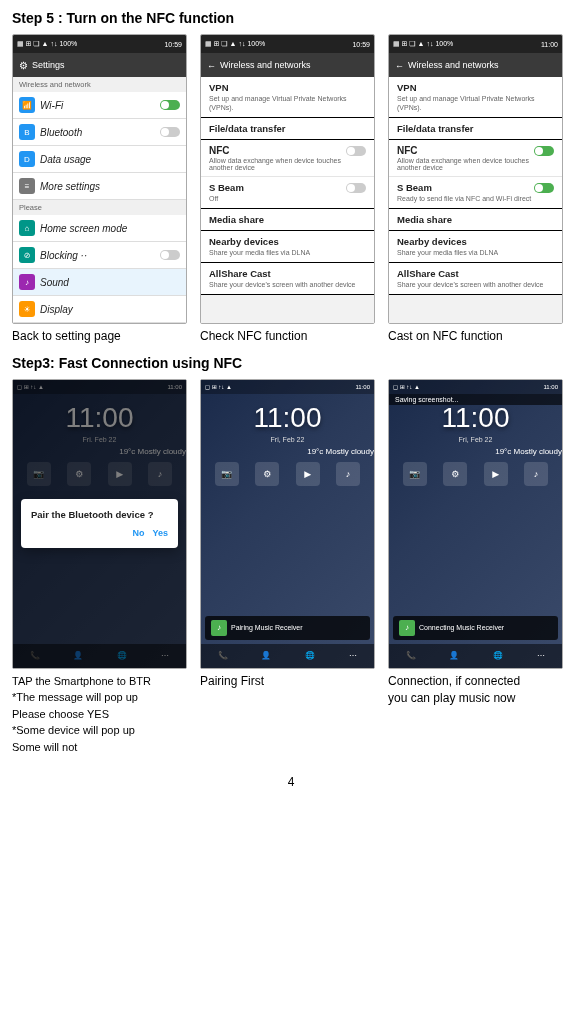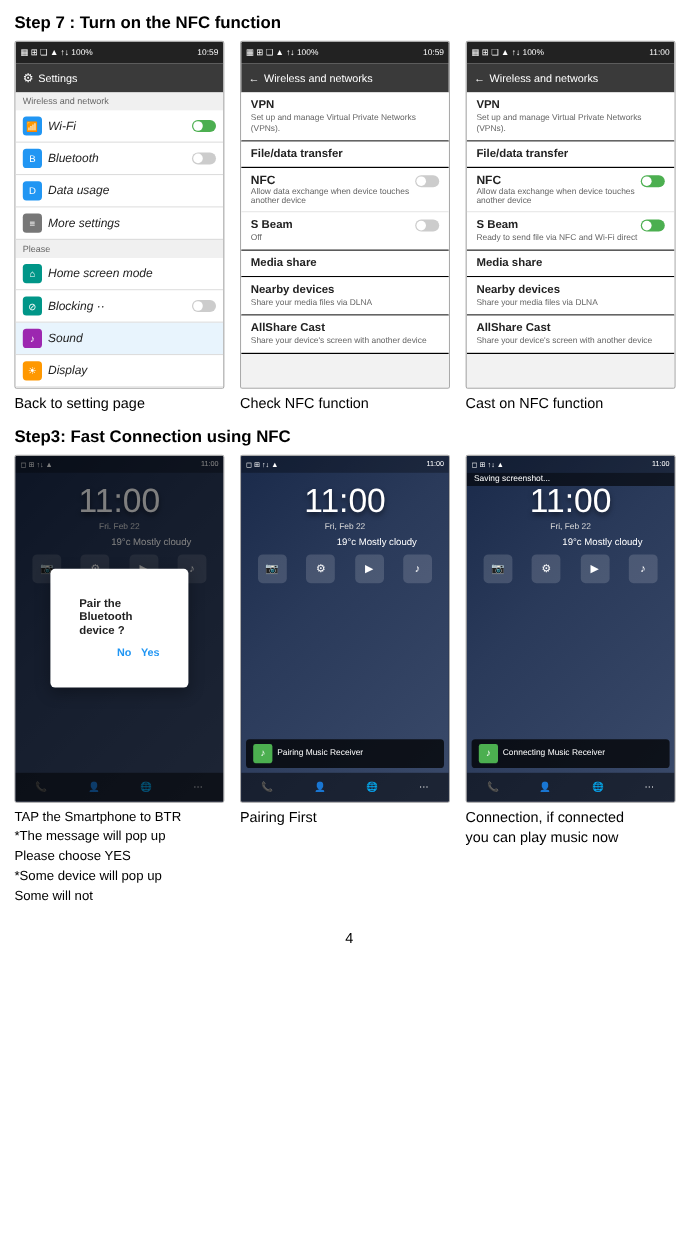--- a/index.html
+++ b/index.html
@@ -269,21 +269,21 @@
       z-index: 10;
       text-align: center;
       color: #ddd;
       font-size: 7px;
       margin-top: 2px;
     }
 
     .phone-weather {
       position: relative;
       z-index: 10;
-      text-align: center;
+      text-align: right;
       color: #fff;
       font-size: 8px;
       margin-top: 4px;
       padding-left: 8px;
       margin-left: 45px;
     }
 
     .phone-nav-bar {
       position: absolute;
       z-index: 10;
@@ -304,22 +304,22 @@
       top: 0; left: 0; right: 0; bottom: 0;
       background: rgba(0,0,0,0.5);
       display: flex;
       align-items: center;
       justify-content: center;
     }
 
     .dialog-box {
       background: #fff;
       border-radius: 4px;
-      padding: 24px;
-      width: 115px;
+      padding: 10px;
+      width: 157px;
       box-shadow: 0 4px 12px rgba(0,0,0,0.3);
     }
 
     .dialog-title {
       font-size: 9.5px;
       font-weight: bold;
       color: #222;
       margin-bottom: 6px;
     }
 
@@ -404,21 +404,21 @@
 
     .multiline-caption {
       font-size: 11px;
       margin-top: 4px;
       line-height: 1.5;
     }
   </style>
 </head>
 <body>
 
-<div class="step-title">Step 7 : Turn on the NFC function</div>
+<div class="step-title">Step 5 : Turn on the NFC function</div>
 
 <div class="screenshots-row">
 
   <div class="screenshot-col">
     <div class="screenshot-box">
       <div class="settings-screen">
 
         <div class="settings-topbar">
           <span>▦ ⊞ ❏ ▲ ↑↓ 100%</span>
           <span>10:59</span>

